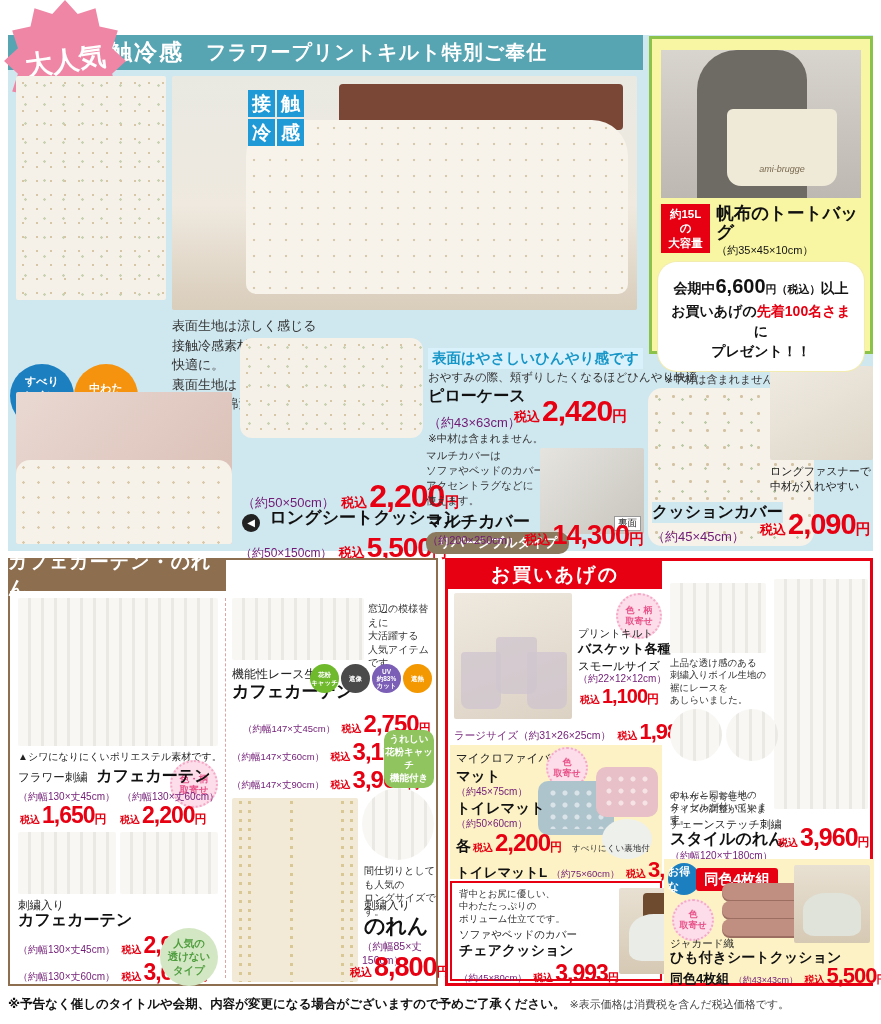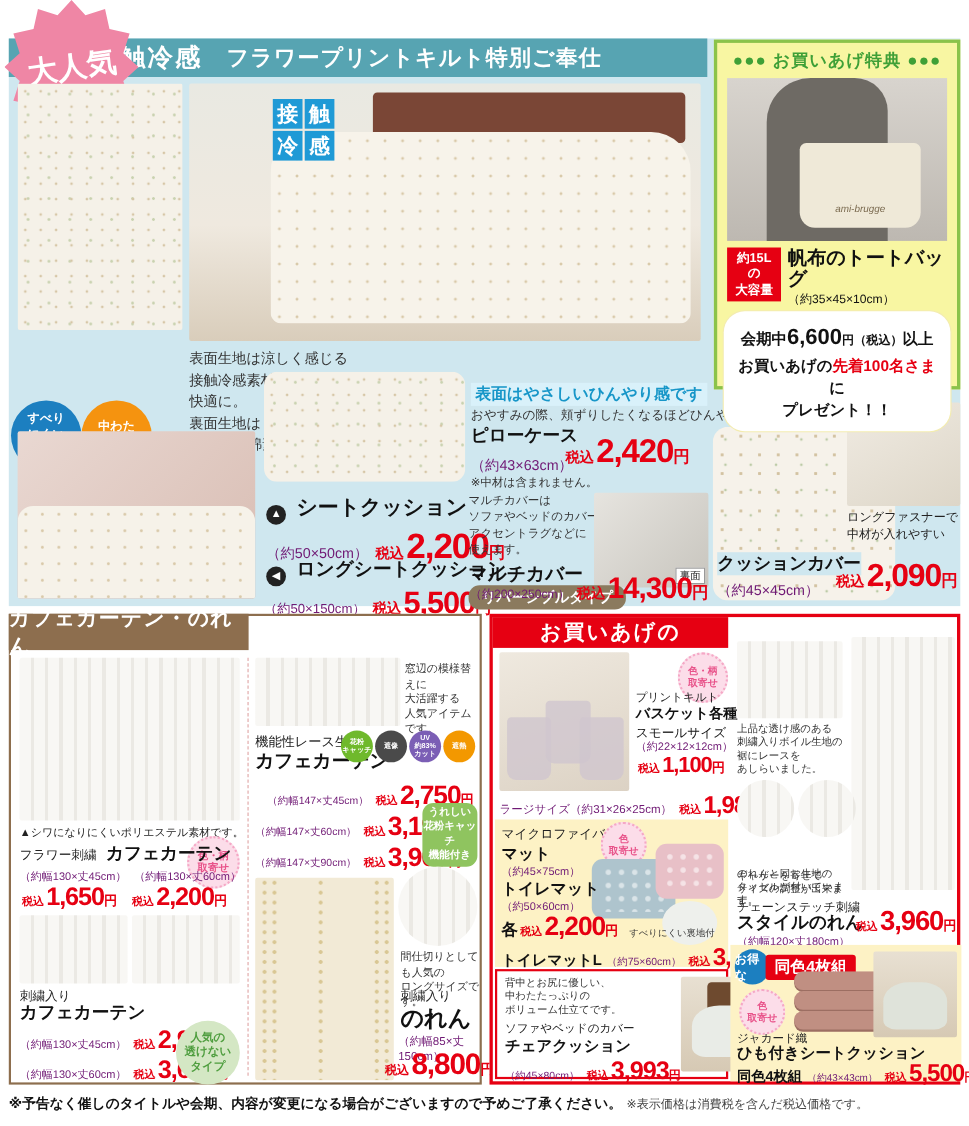--- a/index.html
+++ b/index.html
@@ -159,24 +159,20 @@
   <div class="abs circ-badge b-nonslip pre">すべり
 にくい
 裏地付</div>
   <div class="abs circ-badge b-padding pre">中わた
 入り</div>
   <div class="ph ph-sofa" style="left:16px;top:392px;width:216px;height:152px;">
     <div class="sofa-quilt"></div>
   </div>
   <div class="ph floral" style="left:240px;top:338px;width:183px;height:100px;border-radius:12px;"></div>
 
-  <div class="abs nw" style="left:242px;top:448px;">
-    <span class="marker">▲</span>
-    <span class="pname" style="font-size:19px;">シートクッション</span>
-  </div>
   <div class="abs nw" style="left:242px;top:478px;">
     <span class="sz" style="font-size:13px;">（約50×50cm）</span>
     <span class="price"><span class="tax">税込</span><span class="num">2,200</span><span class="yen">円</span></span>
   </div>
 
   <div class="abs nw" style="left:242px;top:506px;">
     <span class="marker">◀</span>
     <span class="pname" style="font-size:17px;">ロングシートクッション</span>
   </div>
   <div class="abs nw" style="left:240px;top:532px;">
@@ -212,21 +208,20 @@
   <div class="ph ph-zip" style="left:770px;top:366px;width:103px;height:94px;"></div>
   <div class="abs pre" style="left:770px;top:464px;width:104px;font-size:11px;line-height:1.35;color:#222;">ロングファスナーで
 中材が入れやすい</div>
   <div class="abs pname" style="left:652px;top:502px;font-size:16px;background:#cfe7ef;">クッションカバー</div>
   <div class="abs sz" style="left:652px;top:528px;font-size:13px;">（約45×45cm）</div>
   <div class="abs nw price" style="left:758px;top:508px;">
     <span class="tax">税込</span><span class="num" style="font-size:29px;">2,090</span><span class="yen">円</span>
   </div>
 
   <div class="abs gift-box">
-    <div class="gift-title">●●● お買いあげ特典 ●●●</div>
     <div class="gift-photo ph-person">
       <div class="person-body"></div>
       <div class="bag">
           <span>ami-brugge</span>
         </div>
     </div>
     <div class="gift-row">
       <span class="cap-badge pre">約15Lの
 大容量</span>
       <div>

